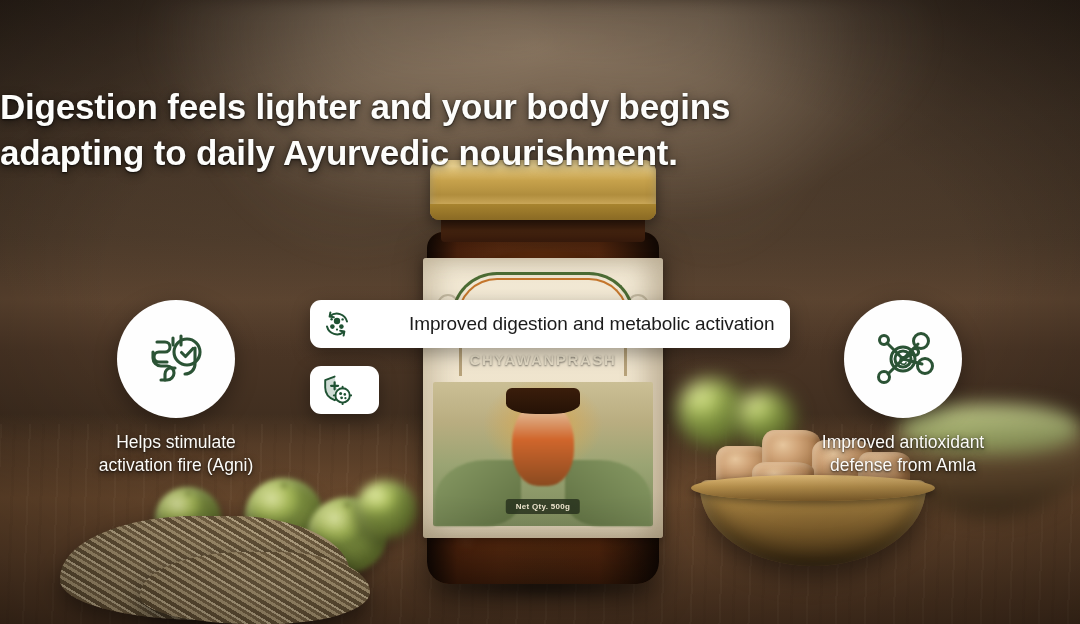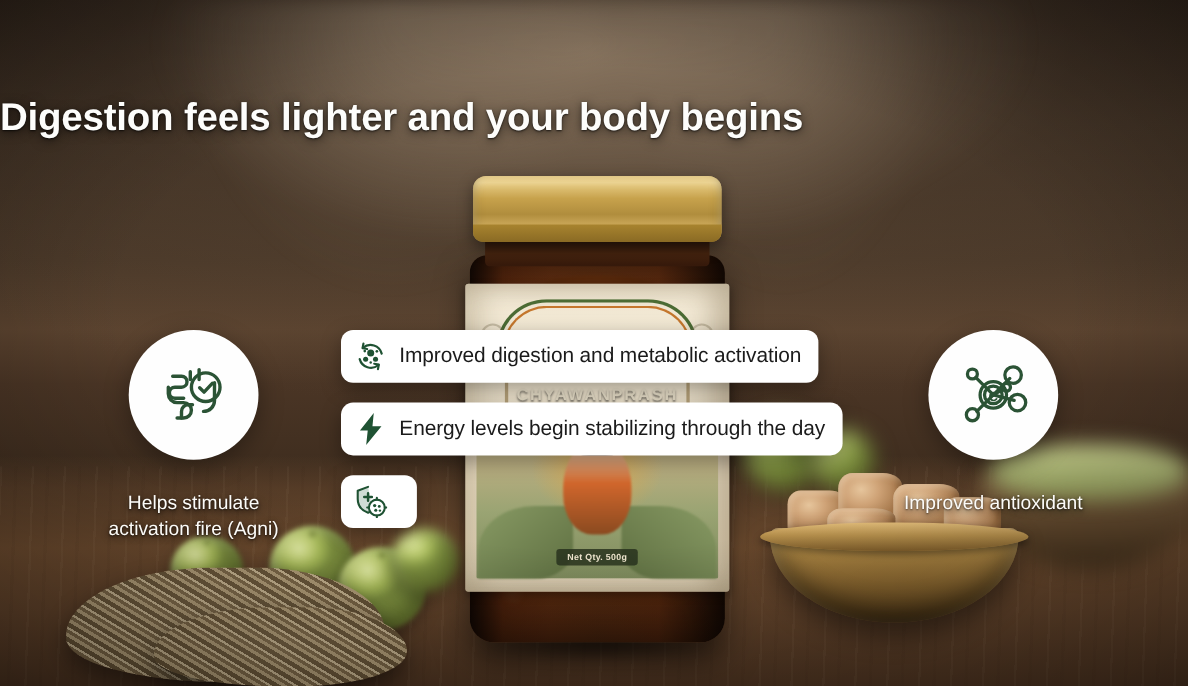--- a/index.html
+++ b/index.html
@@ -227,21 +227,21 @@
   #side-left{ left:51px; top:300px; }
   #side-right{ left:778px; top:300px; }
   .badge-circle{
     width:118px; height:118px; margin:0 auto;
     border-radius:50%;
     background:#fefefe;
     display:flex; align-items:center; justify-content:center;
     box-shadow:0 6px 22px rgba(0,0,0,.35);
   }
   .side-caption{
-    margin-top:28px;
+    margin-top:13px;
     font-size:17.5px; font-weight:400; color:#fcfbf8; line-height:1.32;
     text-shadow:0 2px 7px rgba(0,0,0,.66), 0 1px 2px rgba(0,0,0,.6);
   }
 
   
   #cards{ position:absolute; left:310px; top:300px; z-index:45; }
   .card{
     display:flex; align-items:center;
     background:#ffffff;
     border-radius:11px;
@@ -251,20 +251,21 @@
     width:max-content;
   }
   .card-icon{
     width:30px; height:30px; flex:0 0 30px;
     margin-right:11px;
     display:flex; align-items:center; justify-content:center;
   }
   .card-text{
     font-size:19px; color:#1b1b1b; font-weight:400; white-space:nowrap;
     letter-spacing:-.1px;
+    margin-left:46px;
   }
 
   svg{ display:block; }
 </style>
 </head>
 <body>
 
 <div id="stage">
 
   <div class="bg-base"></div>
@@ -321,20 +322,21 @@
         <div class="art-leafR"></div>
         <div class="art-sage"></div>
         <div class="art-pot"></div>
       </div>
       <div class="net-qty">Net Qty. 500g</div>
     </div>
   </div>
 
   <div id="headline">
     <span class="line">Digestion feels lighter and your body begins</span>
+    <span class="line">adapting to daily Ayurvedic nourishment.</span>
   </div>
 
   <div class="side" id="side-left">
     <div class="badge-circle">
       <span>
         <svg width="74" height="74" viewBox="0 0 74 74" fill="none" stroke="#2b5335" stroke-width="3.1" stroke-linecap="round" stroke-linejoin="round">
           <path d="M18 20h8a5 5 0 0 1 0 10h-6a5 5 0 0 0 0 10h8"></path>
           <path d="M14 30v6a8 8 0 0 0 8 8h6a7 7 0 0 1 0 14h-6"></path>
           <path d="M26 58v-6a6 6 0 0 1 6-6h4"></path>
           <path d="M34 16v7M42 14v9"></path>
@@ -365,20 +367,21 @@
           <circle cx="18" cy="18" r="4.5"></circle>
           <circle cx="59" cy="44" r="7.5"></circle>
           <circle cx="18" cy="55" r="5.5"></circle>
           <circle cx="49" cy="30" r="3.6"></circle>
           <text x="37" y="42.5" font-size="12" font-family="Liberation Sans, sans-serif" font-weight="700" fill="#2b5335" stroke="none" text-anchor="middle">C</text>
         </svg>
       </span>
     </div>
     <div class="side-caption">
       <span>Improved antioxidant</span><br>
+      <span>defense from Amla</span>
     </div>
   </div>
 
   <div id="cards">
 
     <div class="card">
       <span class="card-icon">
         <svg width="28" height="28" viewBox="0 0 28 28" fill="none" stroke="#1f5233" stroke-width="2" stroke-linecap="round" stroke-linejoin="round">
           <path d="M24 11.5A10.5 10.5 0 0 0 7 6.2"></path>
           <path d="M4 16.5A10.5 10.5 0 0 0 21 21.8"></path>
@@ -388,28 +391,20 @@
           <circle cx="9.4" cy="16.6" r="2.3" fill="#1f5233" stroke="none"></circle>
           <circle cx="18.4" cy="16.6" r="2.3" fill="#1f5233" stroke="none"></circle>
           <circle cx="8.6" cy="9.2" r="1.2" fill="#1f5233" stroke="none"></circle>
           <circle cx="19.6" cy="9.4" r="1.2" fill="#1f5233" stroke="none"></circle>
           <circle cx="14" cy="19.6" r="1.1" fill="#1f5233" stroke="none"></circle>
         </svg>
       </span>
       <span class="card-text">Improved digestion and metabolic activation</span>
     </div>
 
-    <div class="card">
-      <span class="card-icon">
-        <svg width="26" height="30" viewBox="0 0 26 30" fill="#1f5233" stroke="none">
-          <path d="M15.8 0.5L3.2 16.4h7.1L8.9 29.5 22.8 12.6h-8.2z"></path>
-        </svg>
-      </span>
-      <span class="card-text">Energy levels begin stabilizing through the day</span>
-    </div>
 
     <div class="card">
       <span class="card-icon">
         <svg width="30" height="30" viewBox="0 0 30 30" fill="none" stroke="#1f5233" stroke-width="1.9" stroke-linecap="round" stroke-linejoin="round">
           <path d="M12.6 1.6L3.2 5.2v7.4c0 6.2 4.1 10.6 9.4 12.6 1.5-.6 2.9-1.4 4.1-2.4" fill="#2b6140" fill-opacity="0.22"></path>
           <path d="M12.6 7.3v7M9.1 10.8h7" stroke-width="2.2"></path>
           <circle cx="20.6" cy="20.4" r="7.2" fill="#ffffff"></circle>
           <circle cx="18.6" cy="18.6" r="1.5" fill="#1f5233" stroke="none"></circle>
           <circle cx="22.8" cy="19.4" r="1.3" fill="#1f5233" stroke="none"></circle>
           <circle cx="19.6" cy="22.8" r="1.4" fill="#1f5233" stroke="none"></circle>

